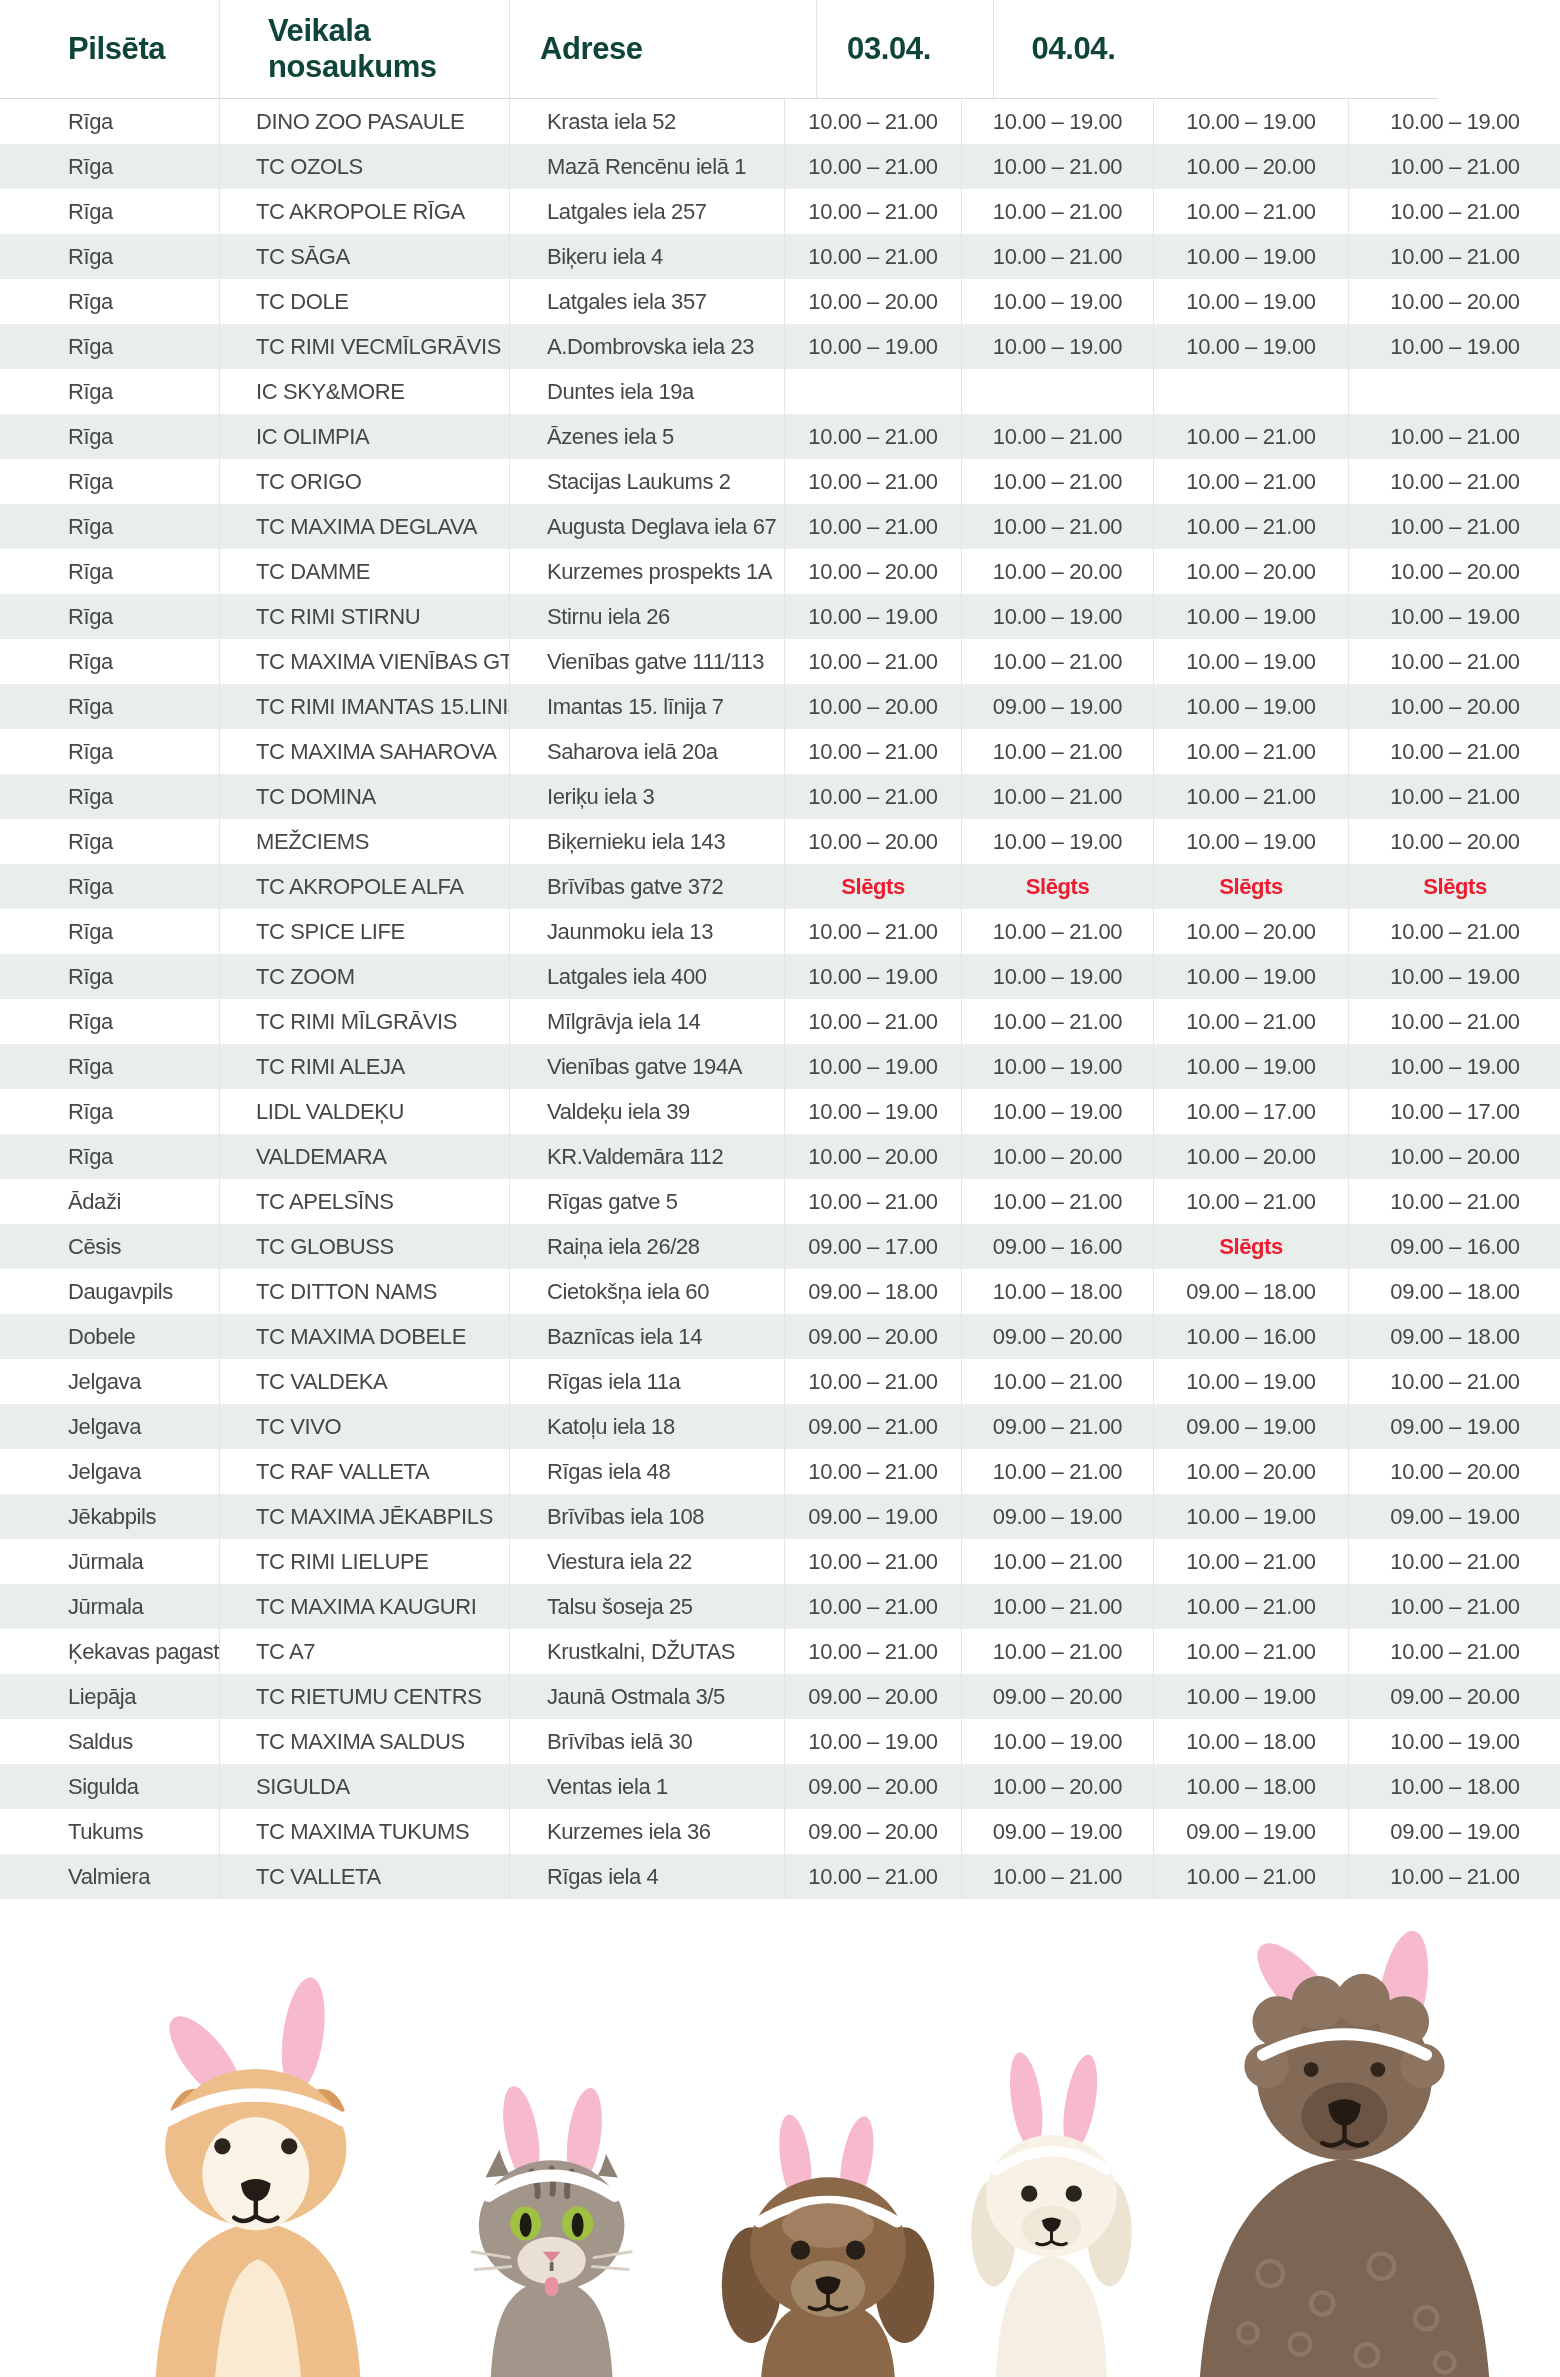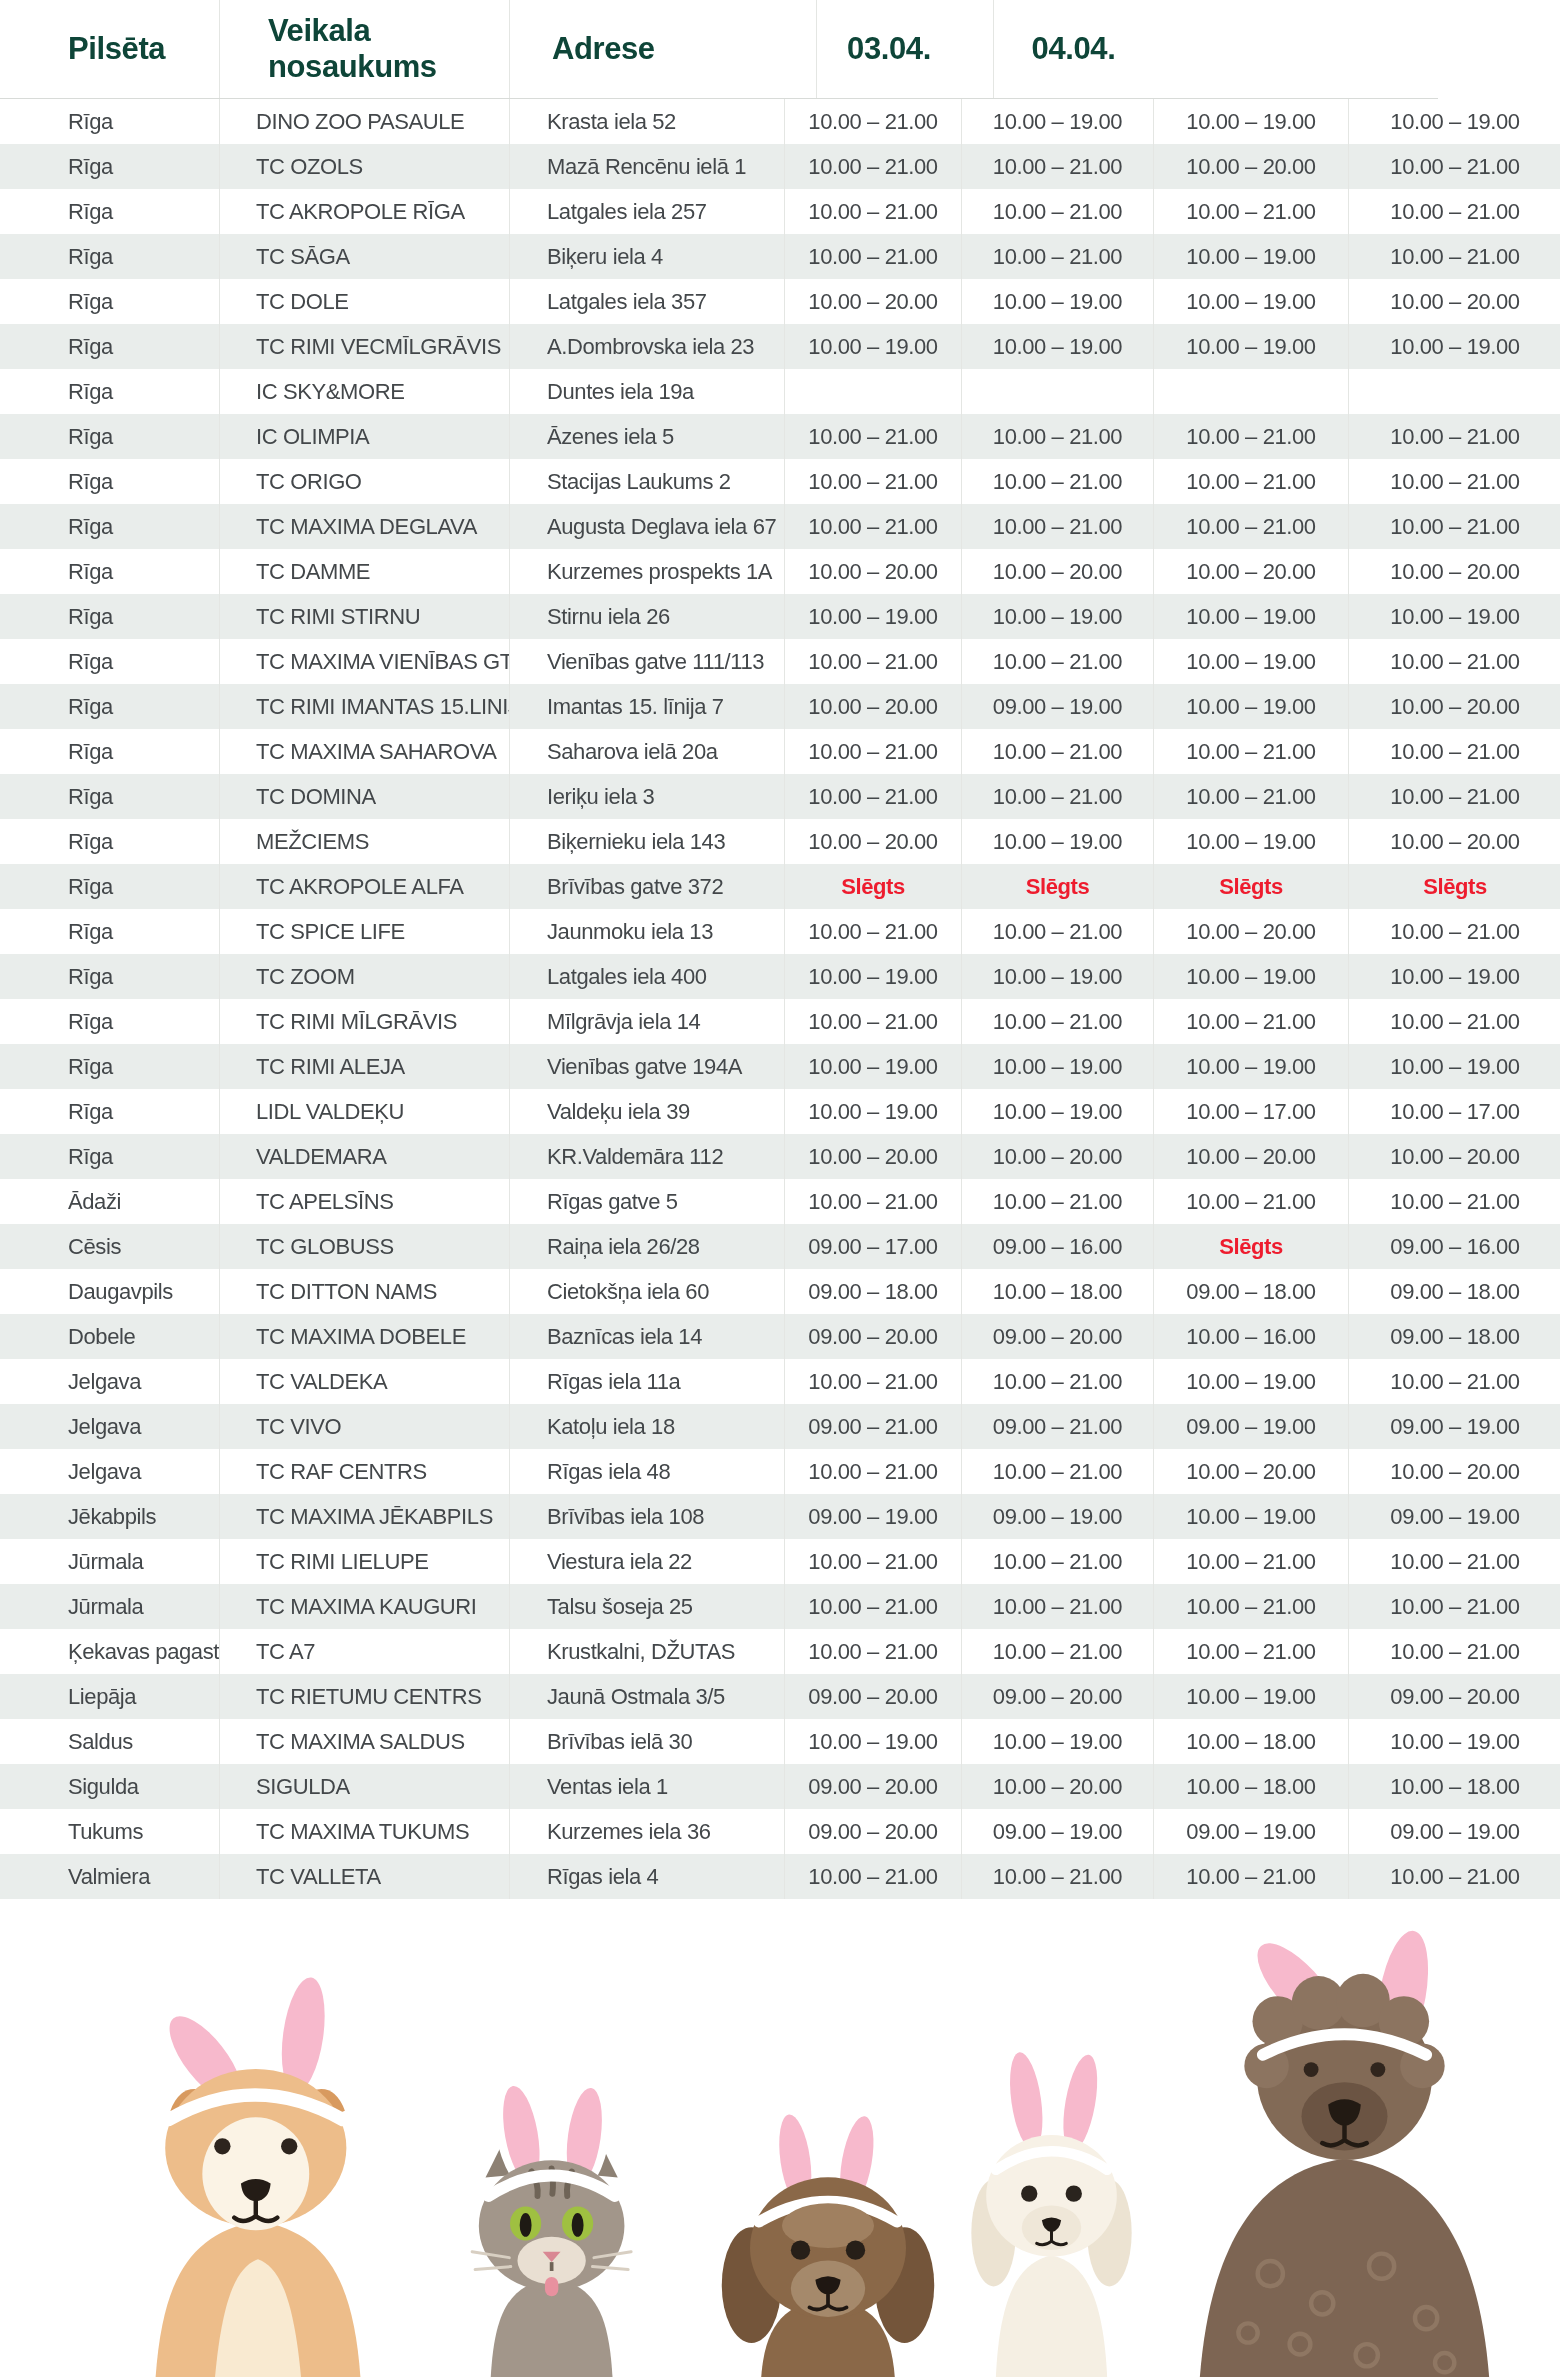--- a/index.html
+++ b/index.html
@@ -19,21 +19,21 @@
     border-bottom:1.5px solid #d8dbd8;
     box-sizing:border-box;
   }
   .hdr-cell{
     display:flex;align-items:center;
     color:#0e4538;font-weight:700;font-size:31px;letter-spacing:-0.4px;
     box-sizing:border-box;
   }
   .hdr-cell.c1{padding-left:68px;}
   .hdr-cell.c2{padding-left:48px;}
-  .hdr-cell.c3{padding-left:42px;text-align:center;}
+  .hdr-cell.c3{padding-left:30px;text-align:center;}
   .hdr-cell.hours{justify-content:center;text-align:center;margin-left:32px;}
   .c2,.c3,.c4,.c5,.c6,.c7{border-left:1.5px solid #e4e6e3;}
   .tbody{width:1560px;}
   .trow{
     display:grid;
     grid-template-columns:219px 290px 275px 177px 192px 195px 213px;
     height:45px;
     box-sizing:border-box;
   }
   .trow.stripe{background:#e9edeb;}
@@ -330,21 +330,21 @@
           <div class="cell c1">Jelgava</div>
           <div class="cell c2">TC VIVO</div>
           <div class="cell c3">Katoļu iela 18</div>
           <div class="cell hours c4">09.00 – 21.00</div>
           <div class="cell hours c5">09.00 – 21.00</div>
           <div class="cell hours c6">09.00 – 19.00</div>
           <div class="cell hours c7">09.00 – 19.00</div>
         </div>
         <div class="trow">
           <div class="cell c1">Jelgava</div>
-          <div class="cell c2">TC RAF CENTRS</div>
+          <div class="cell c2">TC RAF VALLETA</div>
           <div class="cell c3">Rīgas iela 48</div>
           <div class="cell hours c4">10.00 – 21.00</div>
           <div class="cell hours c5">10.00 – 21.00</div>
           <div class="cell hours c6">10.00 – 20.00</div>
           <div class="cell hours c7">10.00 – 20.00</div>
         </div>
         <div class="trow stripe">
           <div class="cell c1">Jēkabpils</div>
           <div class="cell c2">TC MAXIMA JĒKABPILS</div>
           <div class="cell c3">Brīvības iela 108</div>

